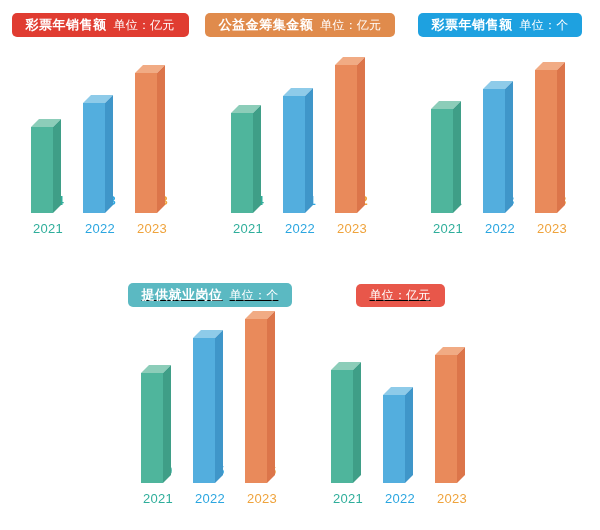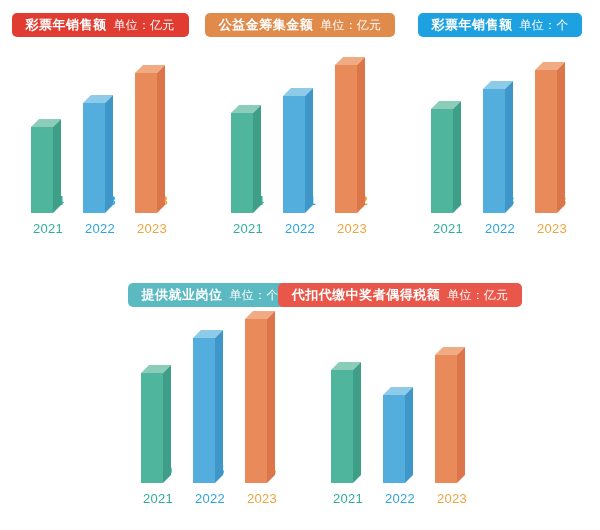--- a/index.html
+++ b/index.html
@@ -22,21 +22,21 @@
     height: 530px;
   }
 
   
   .panel {
     position: absolute;
     width: 200px;
     height: 240px;
   }
   .panel.row1 { top: 8px; }
-  .panel.row2 { top: 278px; height: 250px; }
+  .panel.row2 { top: 278px; height: 250px; text-decoration: underline; }
 
   .panel.p1 { left: 0px; }
   .panel.p2 { left: 200px; }
   .panel.p3 { left: 400px; }
   .panel.p4 { left: 110px; }
   .panel.p5 { left: 300px; }
 
   
   .pill-wrap {
     height: 34px;
@@ -292,21 +292,20 @@
           <div class="face-front" style="background: rgb(233, 138, 91);"></div>
         </div>
         <div class="year" style="color: rgb(239, 163, 60);">2023</div>
       </div>
     </div>
   </div>
 
   <div class="panel row2 p5">
     <div class="pill-wrap">
       <div class="pill" style="background: rgb(232, 87, 74);">
-        <span class="pill-title">代扣代缴中奖者偶得税额</span>
         <span class="pill-unit">单位：亿元</span>
       </div>
     </div>
     <div class="chart">
       <div class="bar-slot s0">
         <div class="value" style="color: rgb(47, 174, 155);">1.01</div>
         <div class="bar3d" style="height: 113px;">
           <div class="face-top" style="background: rgb(140, 205, 185);"></div>
           <div class="face-side" style="background: rgb(63, 158, 135);"></div>
           <div class="face-front" style="background: rgb(79, 181, 156);"></div>

